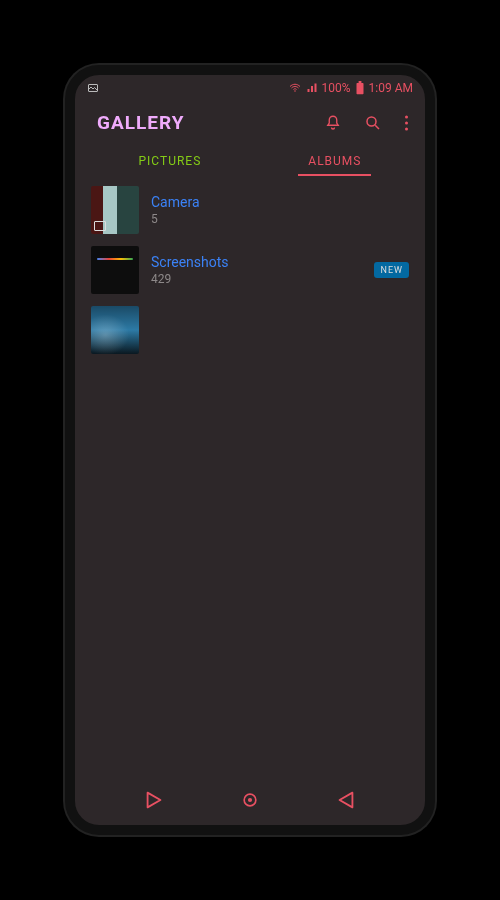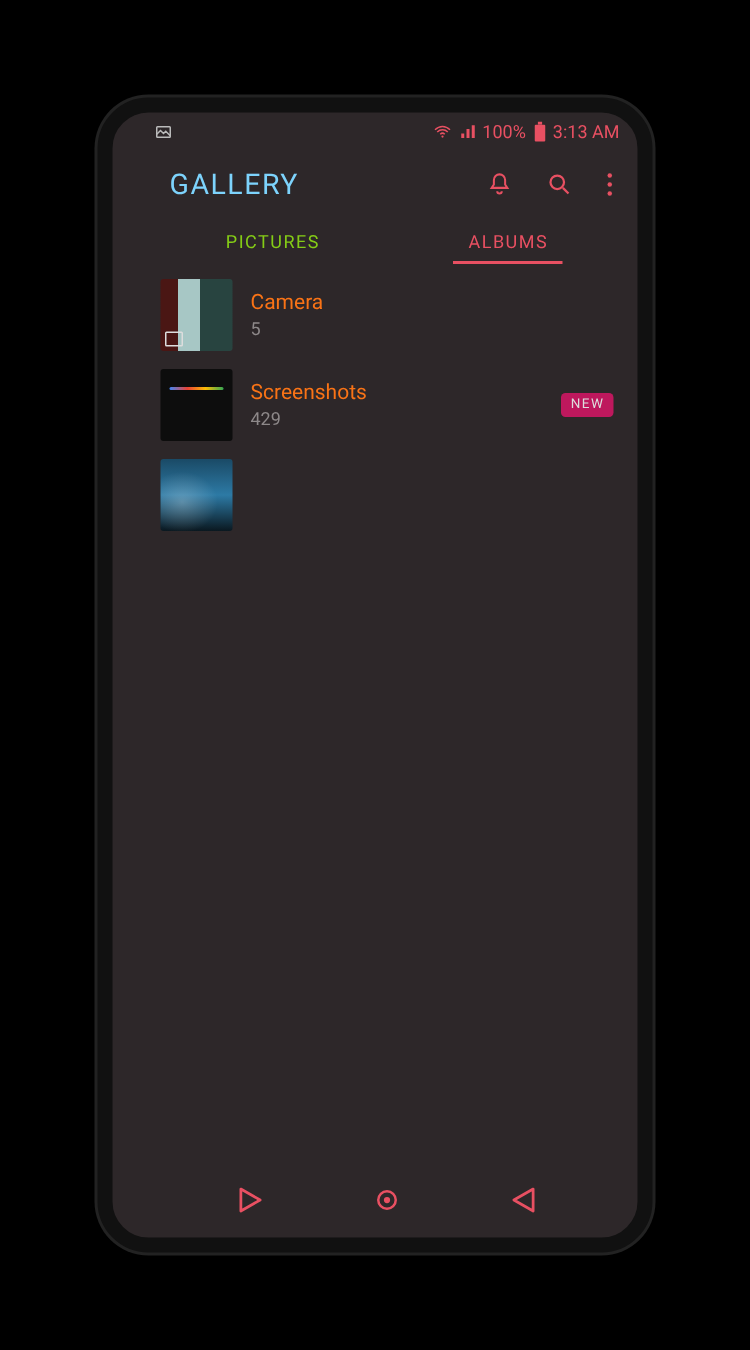--- a/index.html
+++ b/index.html
@@ -17,44 +17,43 @@
     width: 370px;
     height: 770px;
     background: #2d2729;
     border-radius: 34px;
     border: 10px solid #111;
     box-shadow: 0 0 0 2px #222, 0 0 20px rgba(0,0,0,0.8);
     position: relative;
     overflow: hidden;
     display: flex;
     flex-direction: column;
-    padding-left: 16px;
   }
 
   .statusbar {
     height: 26px;
     display: flex;
     align-items: center;
     justify-content: space-between;
     padding: 0 12px;
     font-size: 12px;
     color: #e85062;
   }
   .statusbar .left { display:flex; align-items:center; gap:4px; color:#bbb; font-size:11px;}
   .statusbar .right { display:flex; align-items:center; gap:4px; font-size:12px; }
 
   .header {
     display:flex;
     align-items:center;
     padding: 10px 16px 6px 22px;
   }
   .header-title {
-    color:#7dd3fc;
+    color:#f0abfc;
     font-size:19px;
-    font-weight:400;
+    font-weight:700;
     letter-spacing:1px;
     flex:1;
   }
   .header-icons { display:flex; align-items:center; gap:22px; color:#e85062; }
   .icon { display:inline-flex; align-items:center; justify-content:center; }
 
   .tabs {
     display:flex;
     justify-content:space-around;
     padding: 6px 10px 0 10px;
@@ -111,24 +110,24 @@
   }
   .thumb.downloads {
     background: linear-gradient(180deg,#1a4a66 0%, #2d7aa5 50%, #0a1820 100%);
   }
   .thumb.downloads::after{
     content:"";
     position:absolute; inset:0;
     background: radial-gradient(ellipse at 30% 60%, rgba(255,255,255,0.25), transparent 50%);
   }
   .row-text { flex:1; display:flex; flex-direction:column; gap:2px;}
-  .row-title { color:#f97316; font-size:14px; }
+  .row-title { color:#3b82f6; font-size:14px; }
   .row-count { color:#8d8889; font-size:12px; }
   .badge {
-    background:#be185d;
+    background:#0369a1;
     color:#ddd;
     font-size:9px;
     letter-spacing:1px;
     padding:3px 6px;
     border-radius:3px;
   }
 
   .more {
     display:flex;
     align-items:center;
@@ -176,21 +175,21 @@
             <path d="M3 20h4v-6H3zM10 20h4V8h-4zM17 20h4V3h-4z" fill="#e85062"></path>
           </svg>
       </span>
       <span>100%</span>
       <span class="icon">
         <svg width="10" height="14" viewBox="0 0 12 20">
             <rect x="1" y="3" width="10" height="16" rx="1" fill="#e85062"></rect>
             <rect x="4" y="0" width="4" height="3" fill="#e85062"></rect>
           </svg>
       </span>
-      <span>3:13 AM</span>
+      <span>1:09 AM</span>
     </div>
   </div>
 
   <div class="header">
     <div class="header-title">GALLERY</div>
     <div class="header-icons">
       <span class="icon">
         <svg width="18" height="18" viewBox="0 0 24 24">
             <path d="M12 3a5 5 0 0 0-5 5v4l-2 3h14l-2-3V8a5 5 0 0 0-5-5zm-2 15a2 2 0 0 0 4 0" fill="none" stroke="#e85062" stroke-width="1.8"></path>
           </svg>

